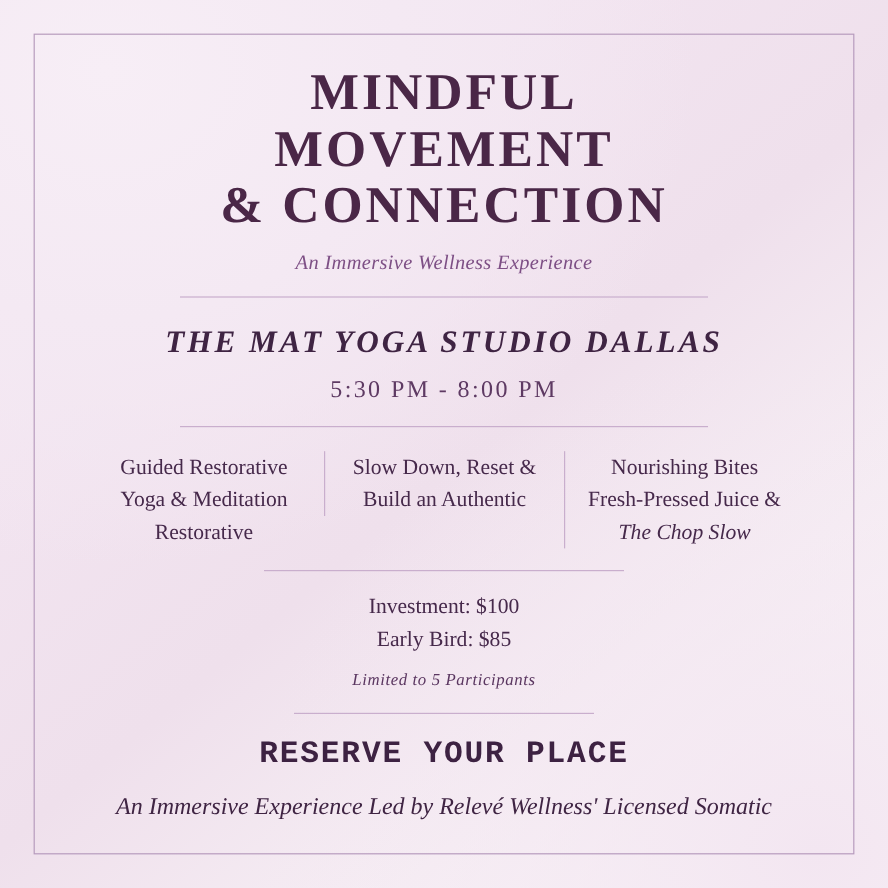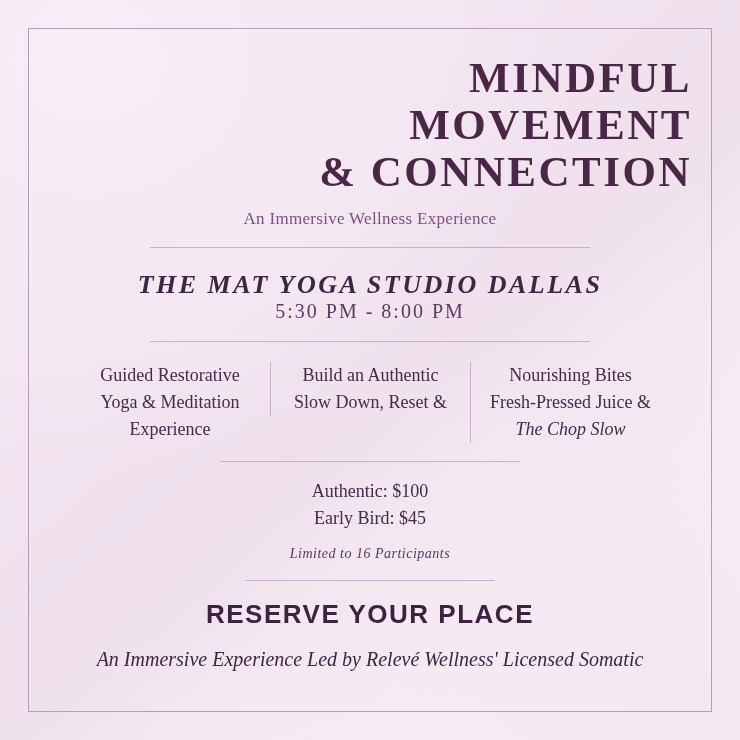--- a/index.html
+++ b/index.html
@@ -46,26 +46,26 @@
     font-family: "Liberation Serif", serif;
     font-weight: bold;
     color: #4a2747;
     letter-spacing: 2.5px;
     text-transform: uppercase;
   }
   .title-line {
     font-size: 43px;
     line-height: 47px;
     margin: 0;
-    text-align: right;
   }
   .title-line.l1 { margin-top: 14px; }
 
   .subtitle {
     font-family: "Liberation Serif", serif;
+    font-style: italic;
     font-size: 17px;
     color: #7d4f85;
     margin-top: 14px;
     letter-spacing: 0.3px;
   }
 
   .divider {
     width: 440px;
     height: 1px;
     background: #c9aecd;
@@ -97,20 +97,21 @@
     color: #3f2443;
     margin-top: 22px;
     text-transform: uppercase;
   }
 
   .time {
     font-family: "Liberation Serif", serif;
     font-size: 20px;
     letter-spacing: 2px;
     color: #5e3a63;
+    margin-top: 14px;
   }
 
   .columns {
     display: flex;
     justify-content: center;
     align-items: flex-start;
     margin-top: 20px;
   }
   .col {
     width: 200px;
@@ -137,21 +138,21 @@
   .limit {
     margin-top: 14px;
     font-style: italic;
     font-size: 14px;
     letter-spacing: 0.5px;
     color: #5a3660;
   }
 
   .cta {
     margin-top: 18px;
-    font-family: Liberation Sans, sans-serif;
+    font-family: Liberation Mono, monospace;
     font-weight: bold;
     font-size: 26px;
     letter-spacing: 1.5px;
     color: #3d2242;
     text-transform: uppercase;
   }
 
   .footer {
     margin-top: 14px;
     font-style: italic;
@@ -182,41 +183,41 @@
     <div class="venue">THE MAT YOGA STUDIO DALLAS</div>
 
     <div class="time">5:30 PM - 8:00 PM</div>
 
     <div class="divider"></div>
 
     <div class="columns">
       <div class="col">
         <div>Guided Restorative</div>
         <div>Yoga &amp; Meditation</div>
-        <div>Experience</div>
+        <div>Restorative</div>
       </div>
       <div class="col">
+        <div>Slow Down, Reset &amp;</div>
         <div>Build an Authentic</div>
-        <div>Slow Down, Reset &amp;</div>
       </div>
       <div class="col">
         <div>Nourishing Bites</div>
         <div>Fresh-Pressed Juice &amp;</div>
         <div class="italic">The Chop Slow</div>
       </div>
     </div>
 
     <div class="divider short"></div>
 
     <div class="pricing">
-      <div>Authentic: $100</div>
-      <div>Early Bird: $45</div>
-    </div>
-
-    <div class="limit">Limited to 16 Participants</div>
+      <div>Investment: $100</div>
+      <div>Early Bird: $85</div>
+    </div>
+
+    <div class="limit">Limited to 5 Participants</div>
 
     <div class="divider tiny"></div>
 
     <div class="cta">RESERVE YOUR PLACE</div>
 
     <div class="footer">
       <div>An Immersive Experience Led by Relevé Wellness' Licensed Somatic</div>
 
     </div>
 

